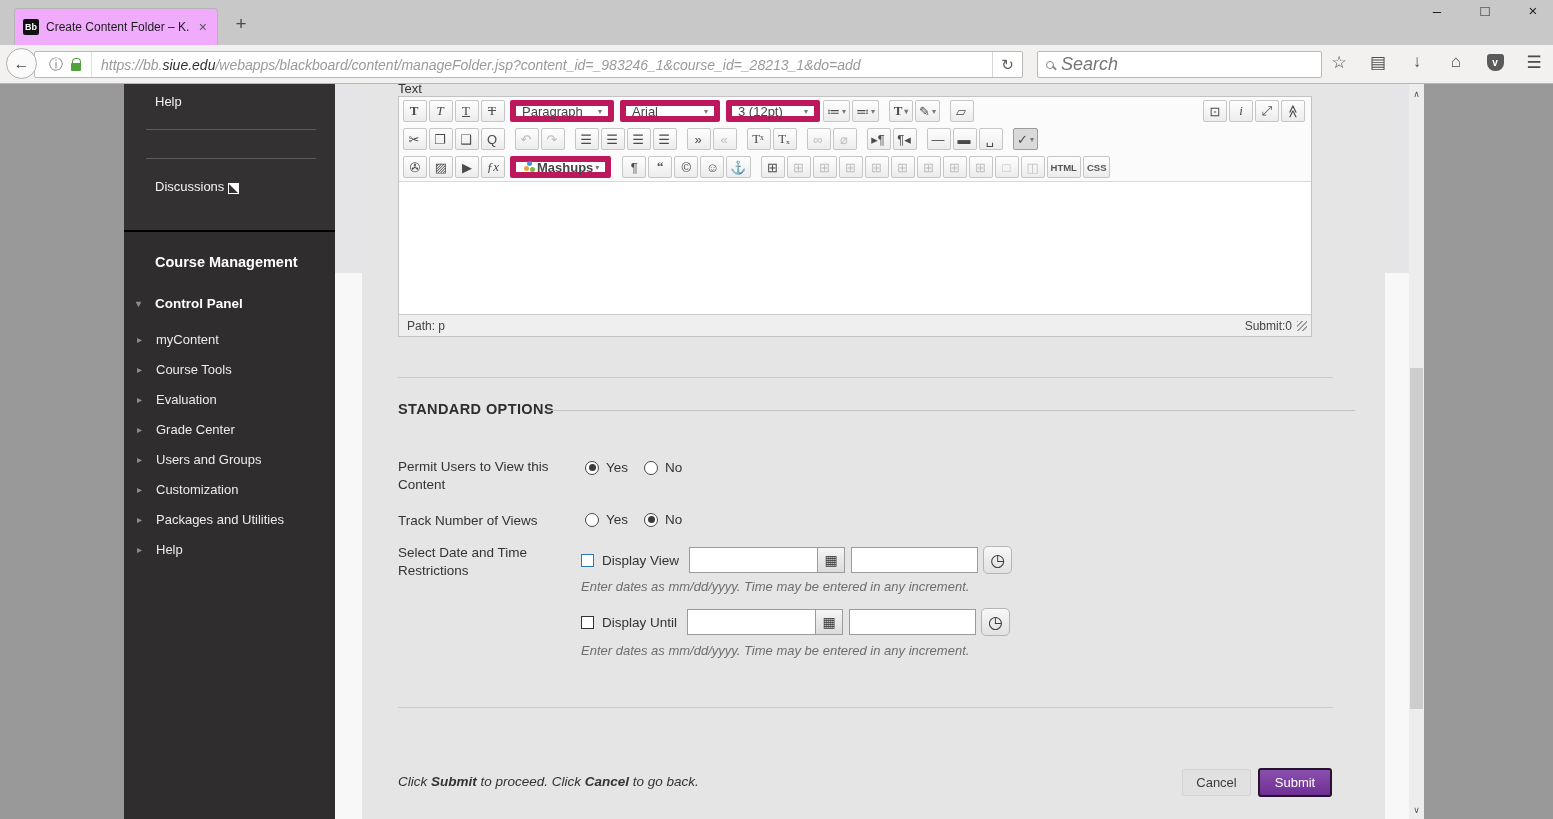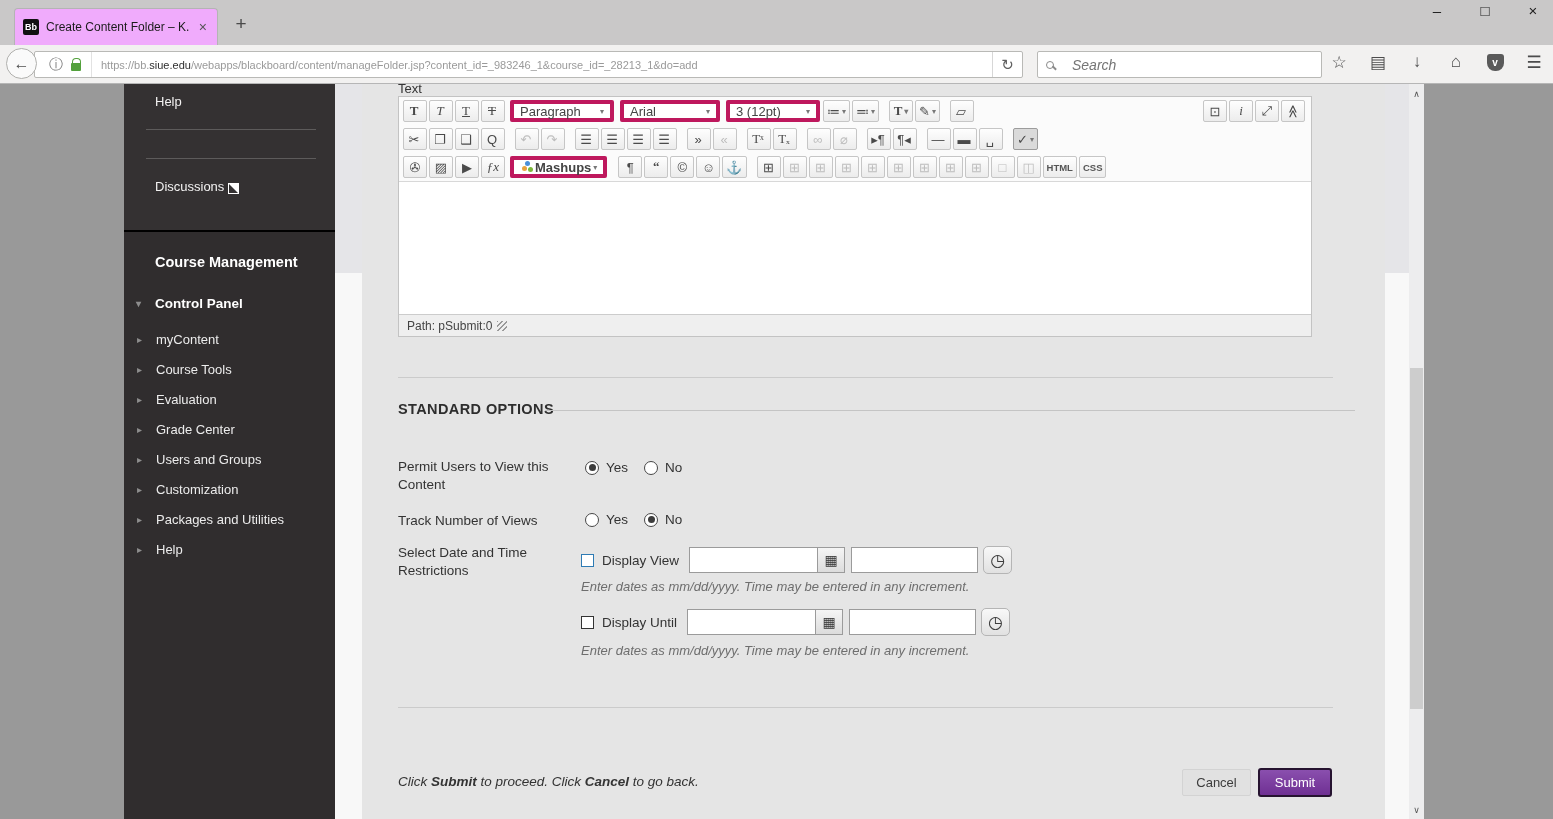--- a/index.html
+++ b/index.html
@@ -15,27 +15,27 @@
   .tab-title { font-size:12px; color:#1b1b1b; white-space:nowrap; overflow:hidden; flex:1; }
   .tab-close { font-size:14px; color:#555; padding:0 2px; }
   .newtab { position:absolute; left:228px; top:13px; font-size:19px; color:#4a4a4a; width:26px; text-align:center; }
   .navbar { position:absolute; left:0; top:45px; width:1553px; height:39px; background:#f2f1f0; border-bottom:1px solid #b6b6b6; }
   .backbtn { position:absolute; left:6px; top:3px; width:31px; height:31px; border:1px solid #b0b0ad; border-radius:50%; background:#fafafa; color:#4f4f4f; font-size:16px; display:flex; align-items:center; justify-content:center; z-index:2; }
   .urlbar { position:absolute; left:34px; top:6px; width:989px; height:27px; background:#fff; border:1px solid #b9b9b6; border-radius:2px; display:flex; align-items:center; }
   .urlbar .ident { display:flex; align-items:center; gap:8px; padding:0 10px 0 14px; border-right:1px solid #e2e2e2; height:100%; }
   .info-i { color:#7a7a7a; font-size:14px; }
   .lock { width:10px; height:8px; background:#53a13c; border-radius:1px; position:relative; margin-top:4px; }
   .lock::before { content:""; position:absolute; top:-5px; left:1px; width:7px; height:6px; border:1.5px solid #53a13c; border-bottom:none; border-radius:4px 4px 0 0; }
-  .urltext { font-size:11px; color:#9a9a9a; padding-left:9px; white-space:nowrap; overflow:hidden; flex:1; }
+  .urltext { font-size:14px; color:#9a9a9a; padding-left:9px; white-space:nowrap; overflow:hidden; flex:1;font-style:italic; }
   .urltext .domain { color:#2f2f2f; }
   .reload { width:30px; height:100%; border-left:1px solid #d7d7d7; display:flex; align-items:center; justify-content:center; color:#5f5f5f; font-size:15px; flex:none; }
   .searchbox { position:absolute; left:1037px; top:6px; width:285px; height:27px; background:#fff; border:1px solid #b9b9b6; border-radius:2px; display:flex; align-items:center; padding:0 8px; gap:7px; }
   .mag { width:8px; height:8px; border:1.5px solid #8a8a8a; border-radius:50%; position:relative; flex:none; }
   .mag::after { content:""; position:absolute; width:5px; height:1.5px; background:#8a8a8a; transform:rotate(45deg); right:-4px; bottom:-1px; }
-  .searchbox input { border:none; outline:none; font-style:italic; font-size:14px; color:#555; width:100%; font-family:"Liberation Sans",sans-serif; background:transparent;margin-left:11px; }
+  .searchbox input { border:none; outline:none; font-style:italic; font-size:18px; color:#555; width:100%; font-family:"Liberation Sans",sans-serif; background:transparent; }
   .navicons { position:absolute; right:6px; top:4px; display:flex; align-items:center; gap:13px; }
   .navicons .ni { width:26px; height:26px; display:flex; align-items:center; justify-content:center; font-size:17px; color:#4c4c4c; }
   .ni.bold { font-weight:bold; }
   .pocket { width:17px; height:17px; background:#5a5a5a; border-radius:3px 3px 8px 8px; color:#fff; font-size:10px; font-weight:bold; display:flex; align-items:center; justify-content:center; }
 
   
   .sb { position:absolute; left:124px; top:84px; width:211px; height:735px; background:#343132; color:#eee; }
   .sb-help { position:absolute; left:31px; top:10px; font-size:13px; color:#f3f2f2; }
   .sb-hr { position:absolute; left:22px; width:170px; border-top:1px solid #5d5b5b; }
   .sb-disc { position:absolute; left:31px; top:95px; font-size:13px; color:#f3f2f2; display:flex; align-items:flex-end; gap:4px; }
@@ -61,25 +61,25 @@
   .tb-row { display:flex; align-items:center; height:28px; padding:0 4px; }
   .tb-btn { height:22px; min-width:24px; border:1px solid #c6c6c6; background:linear-gradient(#fefefe,#ececec); display:inline-flex; align-items:center; justify-content:center; font-size:13px; color:#4a4a4a; border-radius:2px; padding:0 3px; margin-right:2px; }
   .tb-btn.mut { color:#bdbdbd; }
   .tb-btn.act { background:#dadada; border-color:#9c9c9c; }
   .tb-btn.txt { font-size:9.5px; font-weight:bold; color:#555; }
   .tb-btn.gap { margin-left:8px; }
   .sf { font-family:"Liberation Serif",serif; }
   .b { font-weight:bold; } .i { font-style:italic; } .u { text-decoration:underline; } .s { text-decoration:line-through; }
   .rot { transform:rotate(-90deg); display:inline-block; }
   .tb-caret { font-size:8px; color:#777; margin-left:2px; }
-  .tb-select { height:22px; border:4px solid #be185d; background:#fff; display:inline-flex; align-items:center; justify-content:space-between; padding:0 6px; font-size:13px; color:#444; border-radius:2px; margin:0 3px; }
+  .tb-select { height:22px; border:6px solid #be185d; background:#fff; display:inline-flex; align-items:center; justify-content:space-between; padding:0 6px; font-size:13px; color:#444; border-radius:2px; margin:0 3px; }
   .tb-right { margin-left:auto; display:flex; }
   .mash-dots { width:5px; height:5px; border-radius:50%; background:#e8a33d; box-shadow:6px 1px 0 #7db83a, 3px -5px 0 #4a90d9; margin:3px 8px 0 2px; }
   .canvas { height:133px; background:#fff; border-top:1px solid #d8d8d8; outline:none; }
-  .estatus { height:22px; background:#efefef; border-top:1px solid #ccc; display:flex; align-items:center; padding:0 4px 0 8px; font-size:12px; color:#444; }
+  .estatus { height:22px; background:#efefef; border-top:1px solid #ccc; display:flex; justify-content:space-between; align-items:center; padding:0 4px 0 8px; font-size:12px; color:#444; }
   .estatus .right { display:flex; align-items:center; gap:5px; }
   .grip { width:10px; height:10px; background:repeating-linear-gradient(135deg,#9a9a9a 0 1px,transparent 1px 3.5px); }
 
   .hr1 { position:absolute; left:63px; top:293px; width:935px; border-top:1px solid #cbcbcb; }
   .hr2 { position:absolute; left:63px; top:623px; width:935px; border-top:1px solid #cbcbcb; }
   .sec-head { position:absolute; left:63px; top:317px; font-size:14.5px; font-weight:bold; color:#2e2e2e; letter-spacing:.4px; }
   .sec-line { position:absolute; left:210px; top:326px; width:810px; border-top:1px solid #c4c4c4; }
 
   .flabel { position:absolute; left:63px; font-size:13.5px; color:#333; line-height:18px; }
   .radio-row { position:absolute; left:250px; display:flex; align-items:center; gap:16px; }

